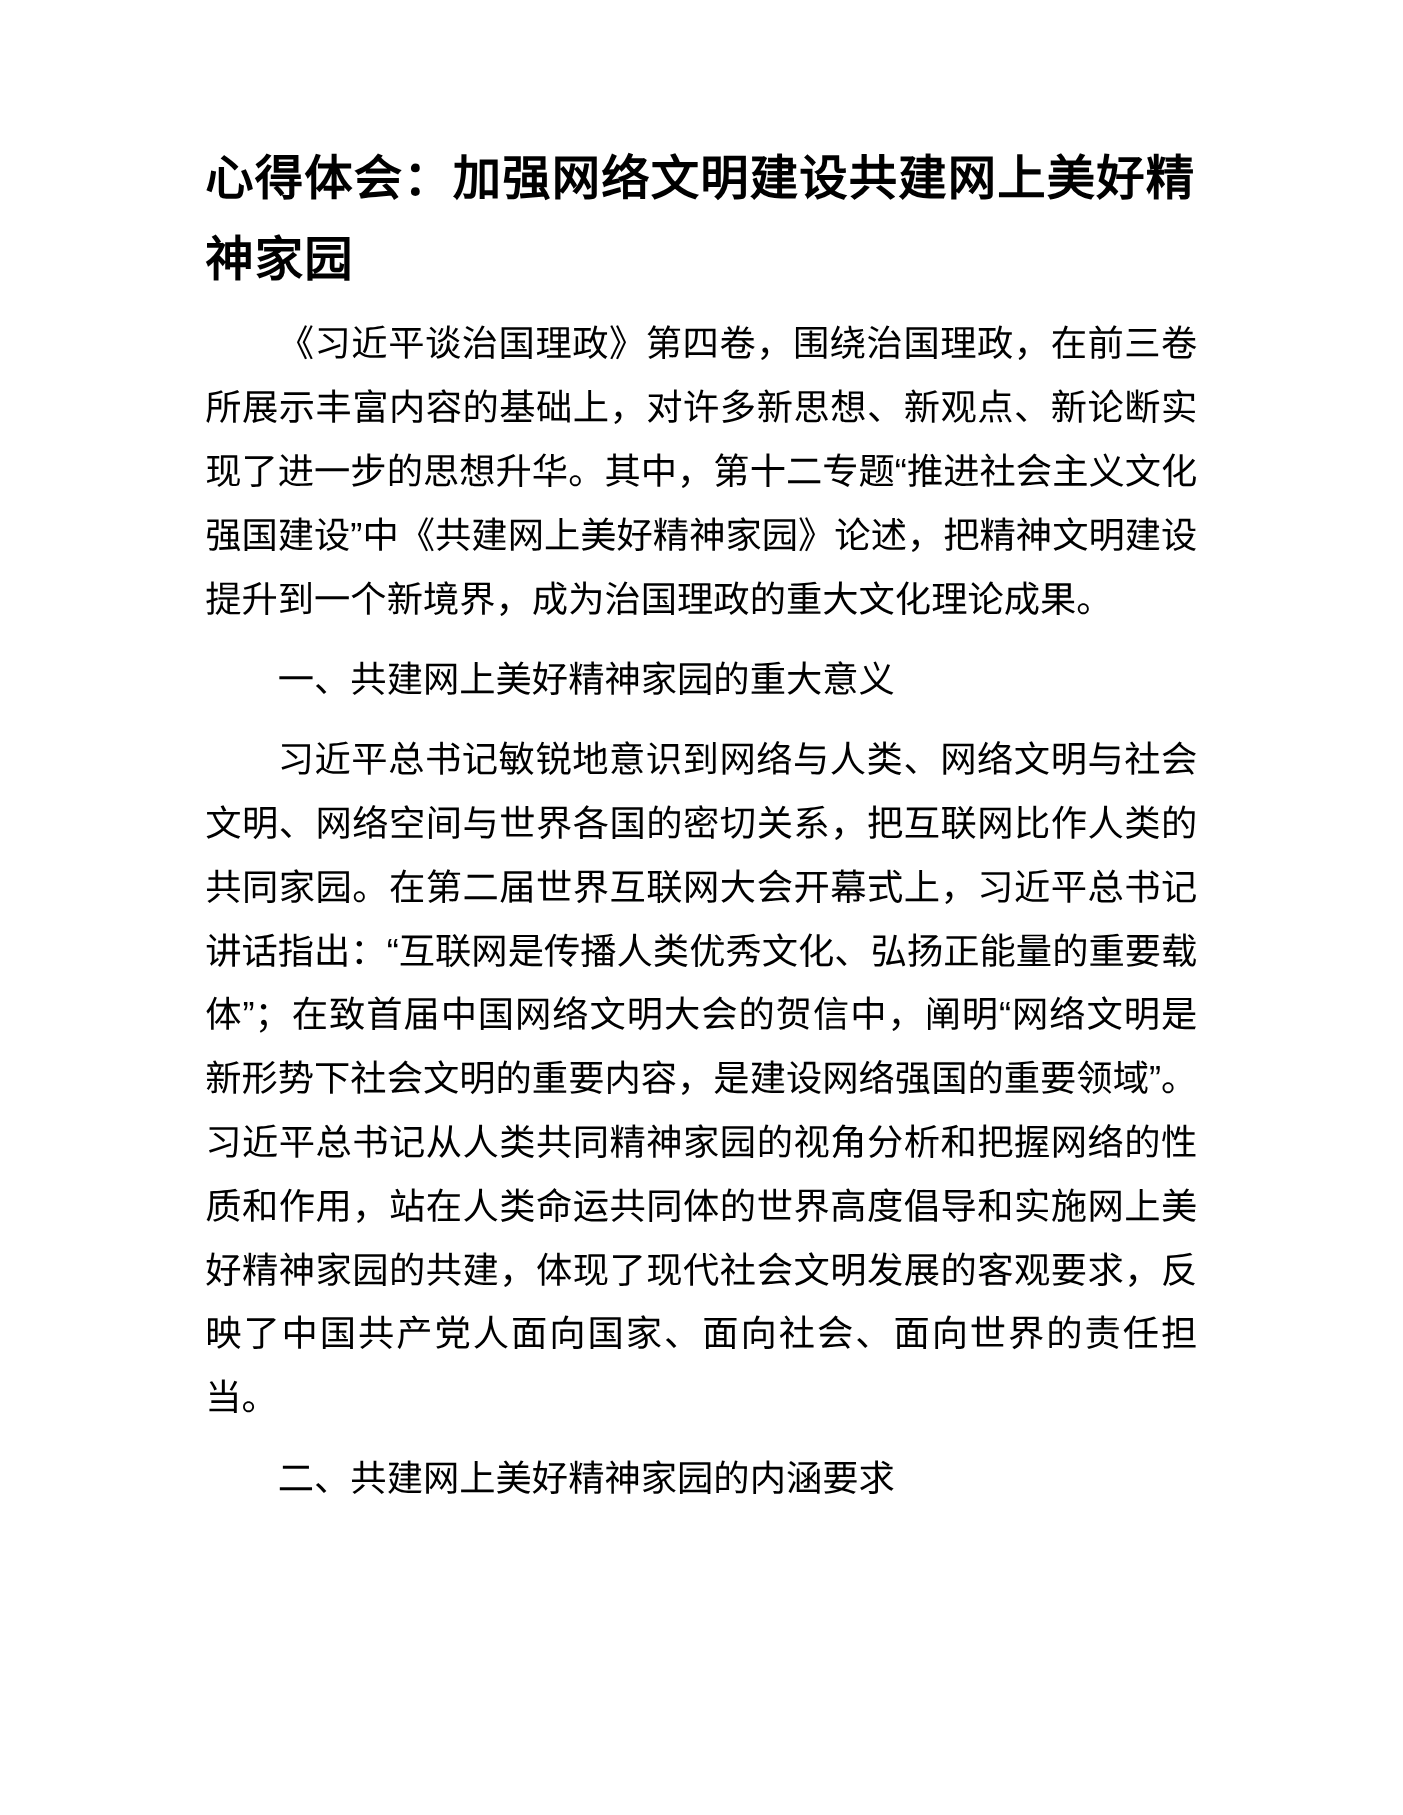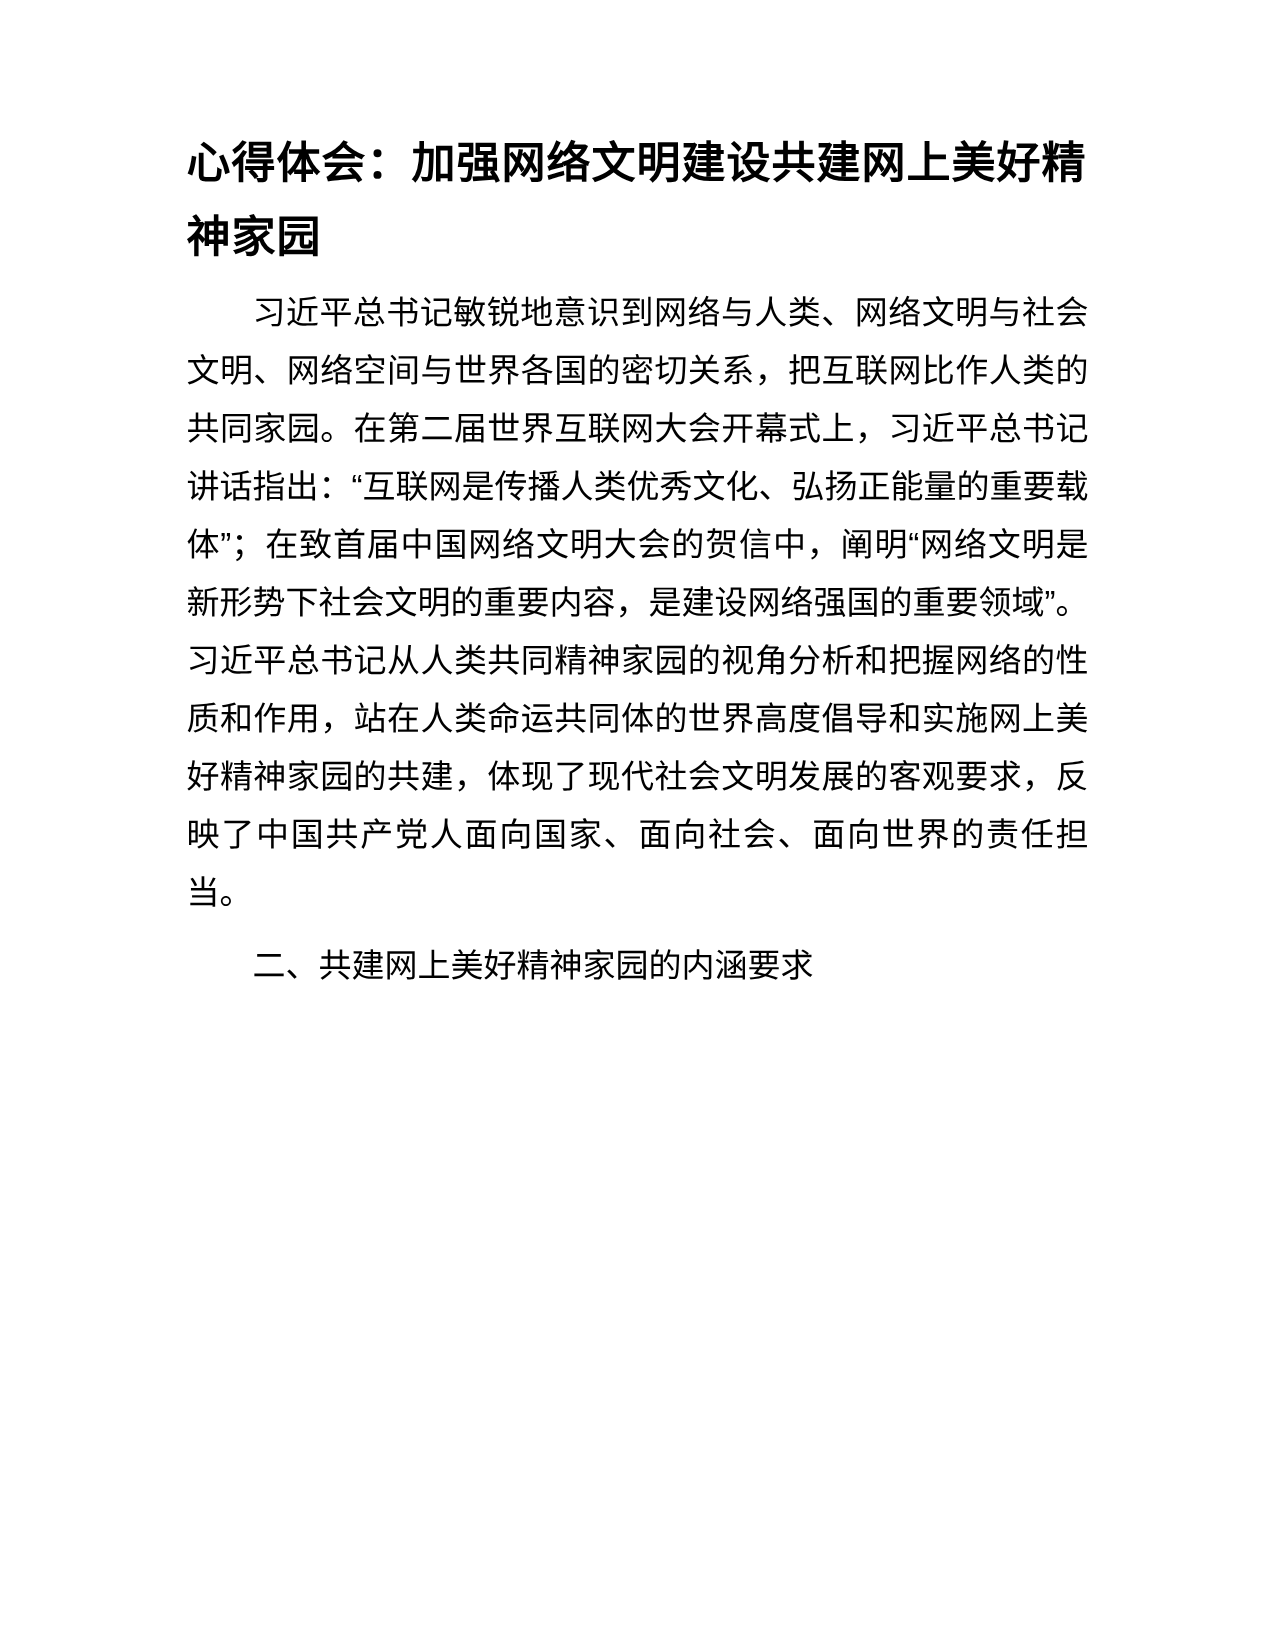--- a/index.html
+++ b/index.html
@@ -44,20 +44,22 @@
     text-align: left;
   }
 </style>
 </head>
 <body>
 
 <div class="page">
   <div class="content">
     <h1 class="doc-title">心得体会：加强网络文明建设共建网上美好精神家园</h1>
 
+    <p class="para body">《习近平谈治国理政》第四卷，围绕治国理政，在前三卷所展示丰富内容的基础上，对许多新思想、新观点、新论断实现了进一步的思想升华。其中，第十二专题“推进社会主义文化强国建设”中《共建网上美好精神家园》论述，把精神文明建设提升到一个新境界，成为治国理政的重大文化理论成果。</p>
 
+    <p class="para heading">一、共建网上美好精神家园的重大意义</p>
 
     <p class="para body">习近平总书记敏锐地意识到网络与人类、网络文明与社会文明、网络空间与世界各国的密切关系，把互联网比作人类的共同家园。在第二届世界互联网大会开幕式上，习近平总书记讲话指出：“互联网是传播人类优秀文化、弘扬正能量的重要载体”；在致首届中国网络文明大会的贺信中，阐明“网络文明是新形势下社会文明的重要内容，是建设网络强国的重要领域”。习近平总书记从人类共同精神家园的视角分析和把握网络的性质和作用，站在人类命运共同体的世界高度倡导和实施网上美好精神家园的共建，体现了现代社会文明发展的客观要求，反映了中国共产党人面向国家、面向社会、面向世界的责任担当。</p>
 
     <p class="para heading">二、共建网上美好精神家园的内涵要求</p>
 
   </div>
 </div>
 
 </body></html>

